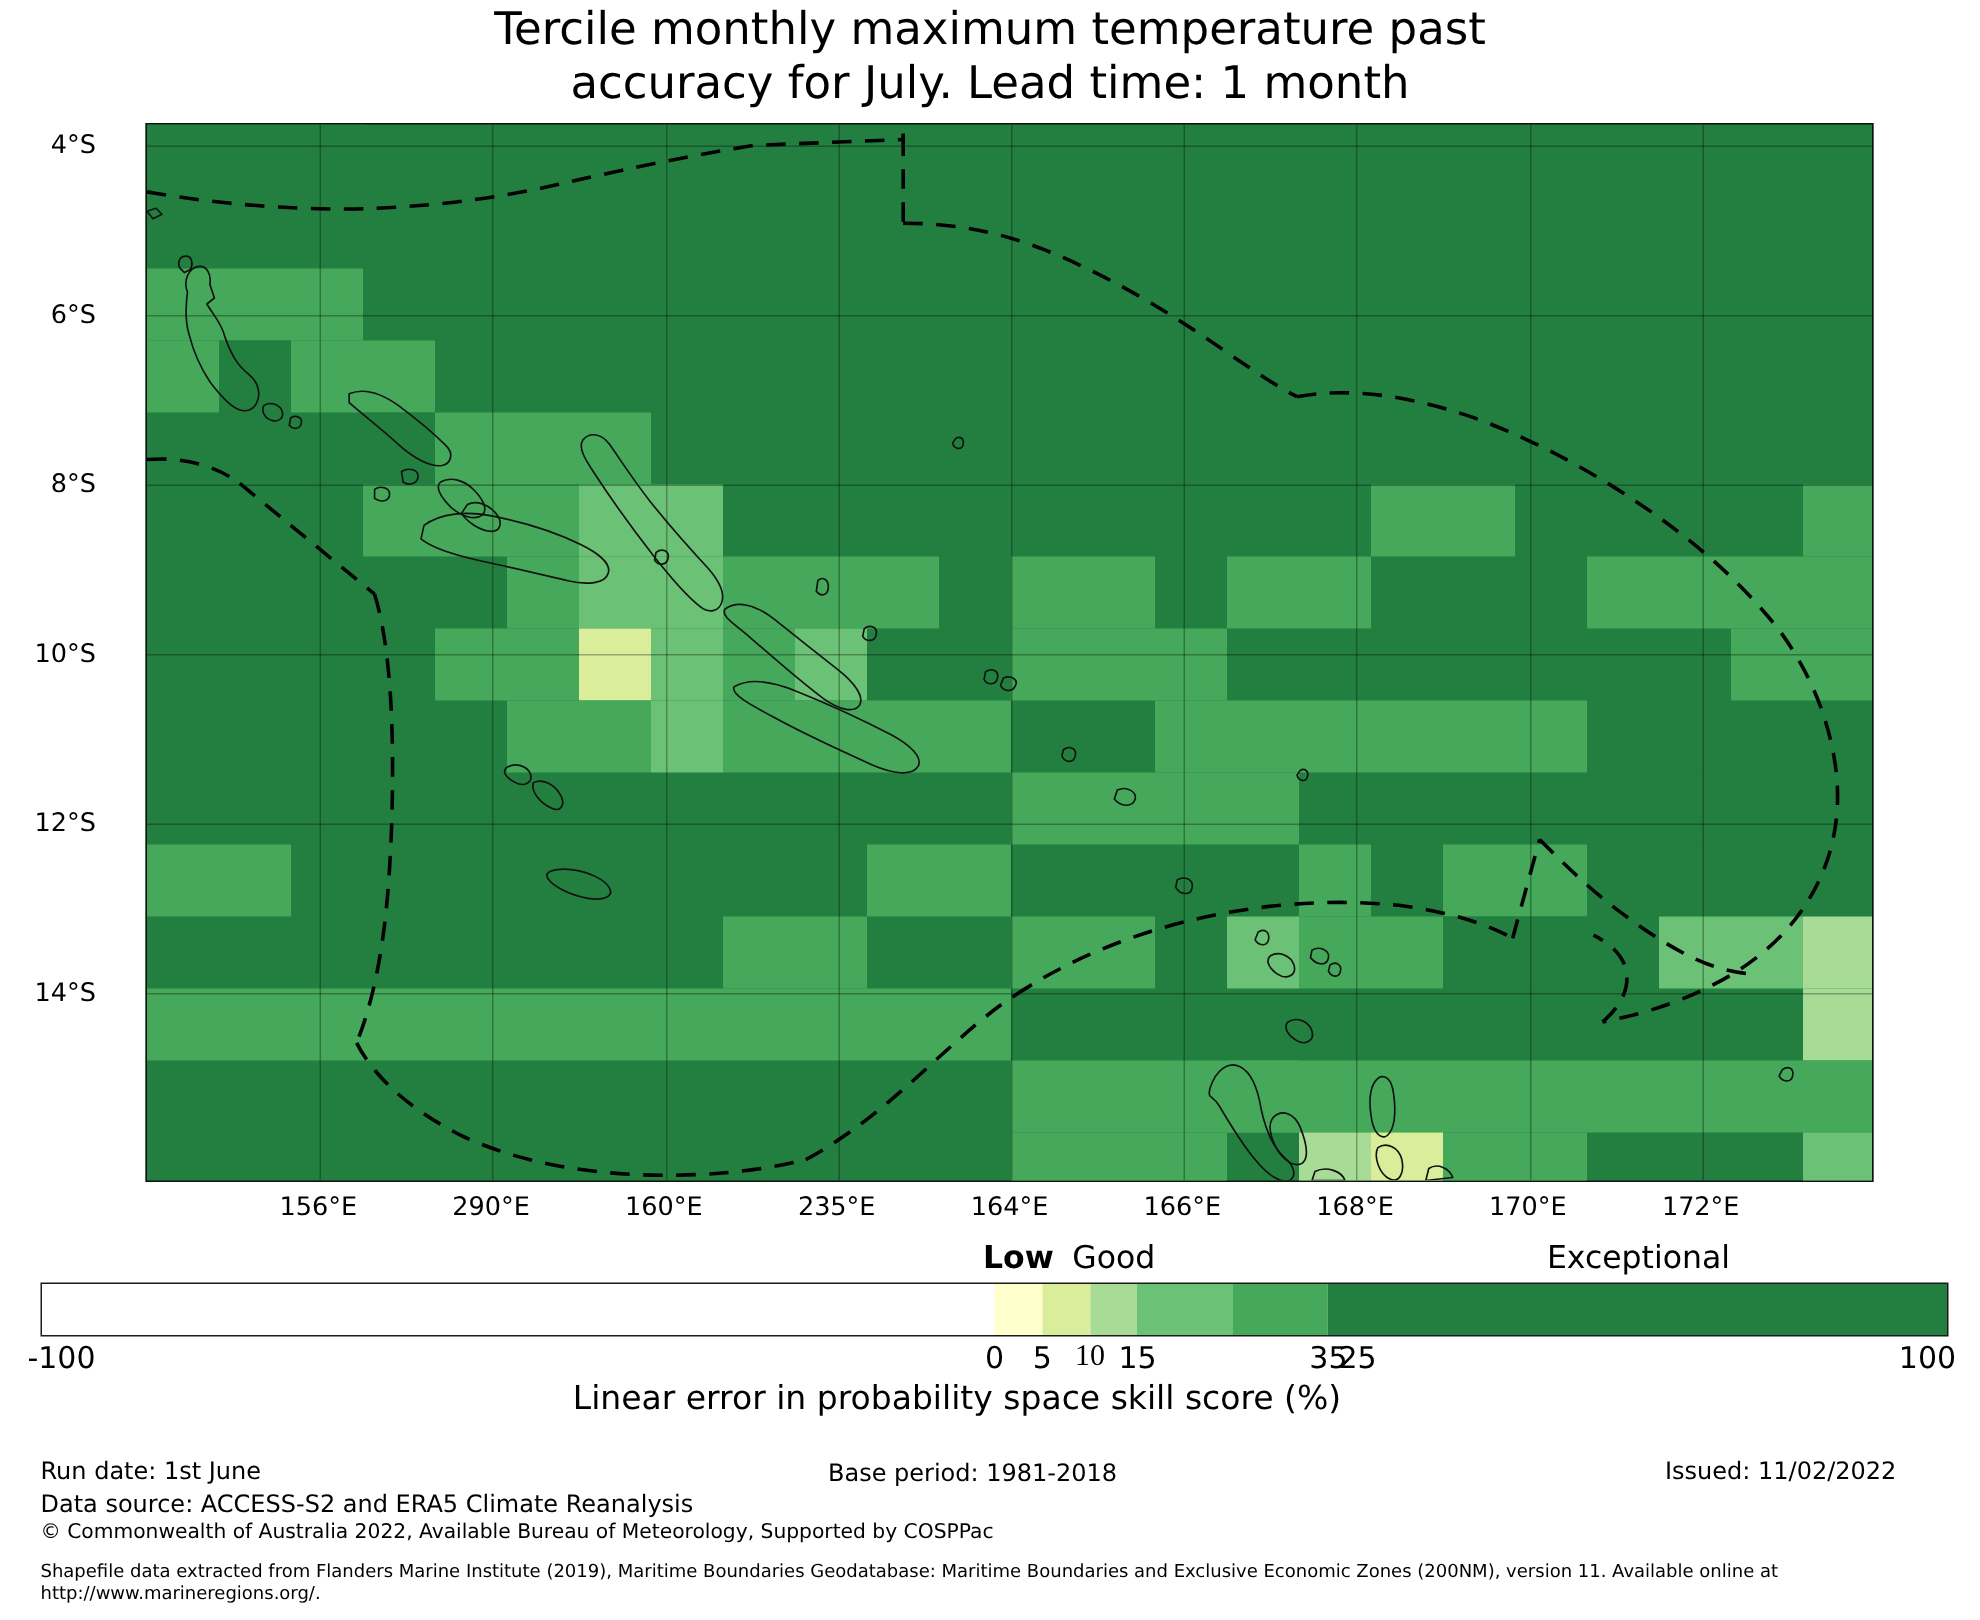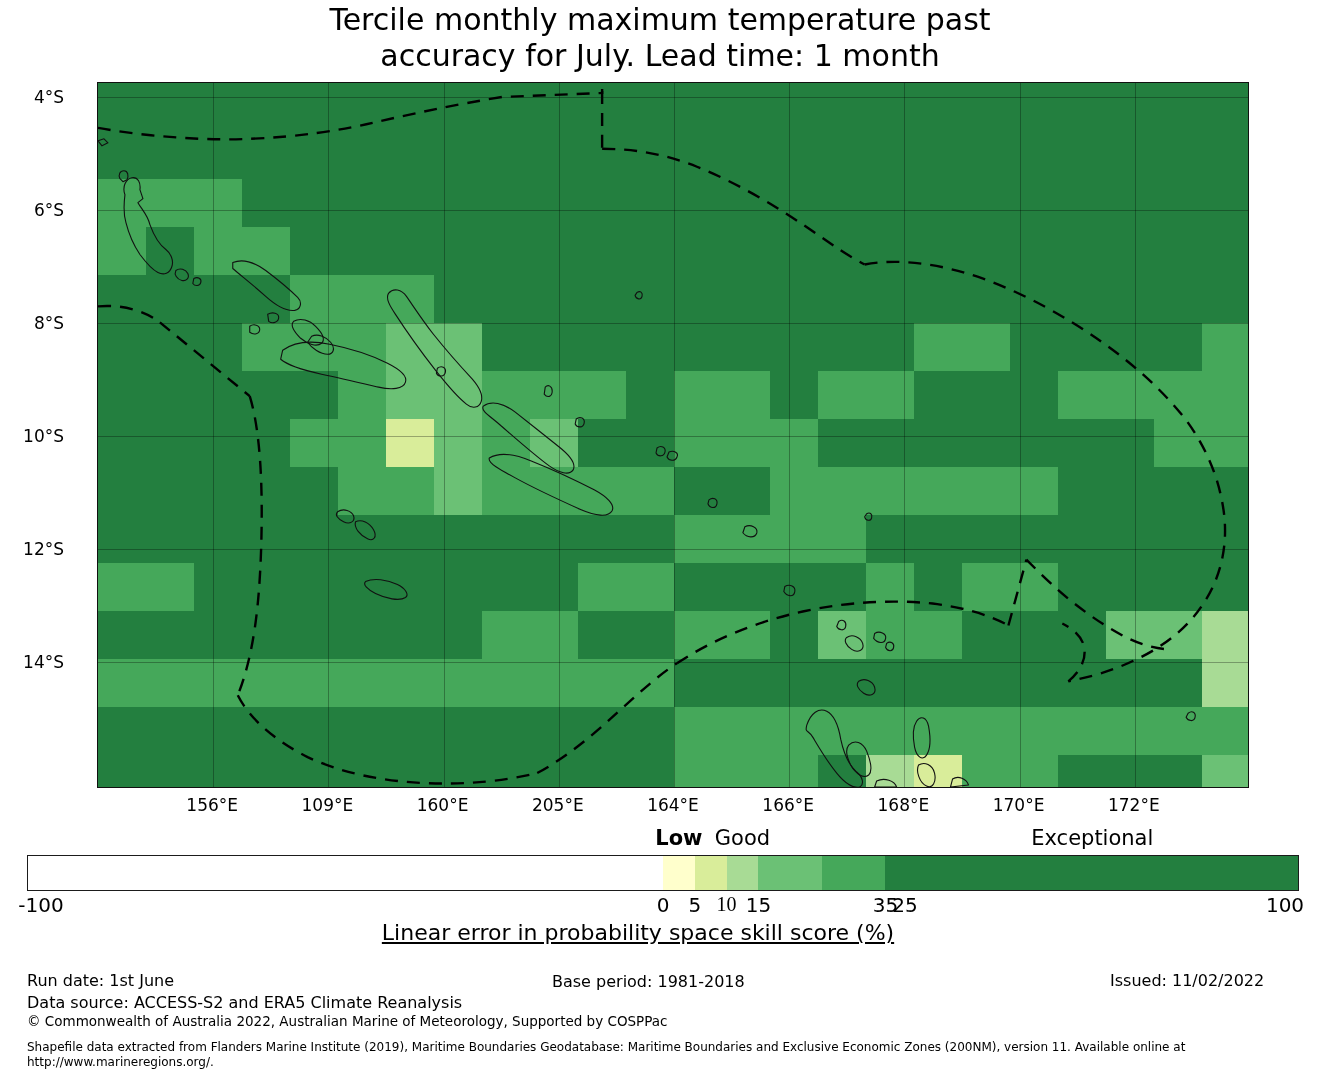--- a/index.html
+++ b/index.html
@@ -56,21 +56,21 @@
     position: absolute; left: 27px; top: 855px; width: 1272px; height: 36px;
     border: 1.5px solid #1b1b1b; display: flex;
   }
   #cbar div.seg { height: 100%; }
 
   #cb-ticks { position: absolute; left: 0; top: 893px; width: 1320px; height: 26px; }
   .cb-tick { position: absolute; font-size: 20px; color: #000; text-align: center; width: 140px; margin-left: -70px; }
 
   #cb-label {
     position: absolute; left: 0; top: 920px; width: 1276px; text-align: center;
-    font-size: 22px; color: #000; text-decoration: underline;
+    font-size: 22px; color: #000;
   }
 
   
   #f-run    { position:absolute; left:27px;  top:971px;  font-size:16px; color:#000; }
   #f-base   { position:absolute; left:552px; top:972px;  font-size:16px; color:#000; }
   #f-issued { position:absolute; left:1110px;top:971px;  font-size:16px; color:#000; }
   #f-source { position:absolute; left:27px;  top:993px;  font-size:16px; color:#000; }
   #f-copy   { position:absolute; left:27px;  top:1013px; font-size:13.5px; color:#000; }
   #f-shape  { position:absolute; left:27px;  top:1040px; font-size:12px; line-height:15px; color:#000; width:1200px; }
 </style>
@@ -347,23 +347,23 @@
   <div id="yticks">
       <div class="ytick" style="top: 96.12px;">4°S</div>
       <div class="ytick" style="top: 209.08px;">6°S</div>
       <div class="ytick" style="top: 322.04px;">8°S</div>
       <div class="ytick" style="top: 435px;">10°S</div>
       <div class="ytick" style="top: 547.96px;">12°S</div>
       <div class="ytick" style="top: 660.92px;">14°S</div>
     </div>
   <div id="xticks">
       <div class="xtick" style="left: 212.2px;">156°E</div>
-      <div class="xtick" style="left: 327.4px;">109°E</div>
+      <div class="xtick" style="left: 327.4px;">290°E</div>
       <div class="xtick" style="left: 442.6px;">160°E</div>
-      <div class="xtick" style="left: 557.8px;">205°E</div>
+      <div class="xtick" style="left: 557.8px;">235°E</div>
       <div class="xtick" style="left: 673px;">164°E</div>
       <div class="xtick" style="left: 788.2px;">166°E</div>
       <div class="xtick" style="left: 903.4px;">168°E</div>
       <div class="xtick" style="left: 1018.6px;">170°E</div>
       <div class="xtick" style="left: 1133.8px;">172°E</div>
     </div>
 
   <div id="cb-cat-row">
       <div class="cb-cat" style="left: 678.9px; font-weight: bold;">Low</div>
       <div class="cb-cat" style="left: 742.5px;">Good</div>
@@ -387,16 +387,16 @@
       <div class="cb-tick" style="left: 822px; margin-left: 13px;">25</div>
       <div class="cb-tick" style="left: 885.6px;">35</div>
       <div class="cb-tick" style="left: 1285px;">100</div>
     </div>
   <div id="cb-label">Linear error in probability space skill score (%)</div>
 
   <div id="f-run">Run date: 1st June</div>
   <div id="f-base">Base period: 1981-2018</div>
   <div id="f-issued">Issued: 11/02/2022</div>
   <div id="f-source">Data source: ACCESS-S2 and ERA5 Climate Reanalysis</div>
-  <div id="f-copy">© Commonwealth of Australia 2022, Australian Marine of Meteorology, Supported by COSPPac</div>
+  <div id="f-copy">© Commonwealth of Australia 2022, Available Bureau of Meteorology, Supported by COSPPac</div>
   <div id="f-shape">Shapefile data extracted from Flanders Marine Institute (2019), Maritime Boundaries Geodatabase: Maritime Boundaries and Exclusive Economic Zones (200NM), version 11. Available online at http://www.marineregions.org/.</div>
 
 </div>
 
 </body></html>

